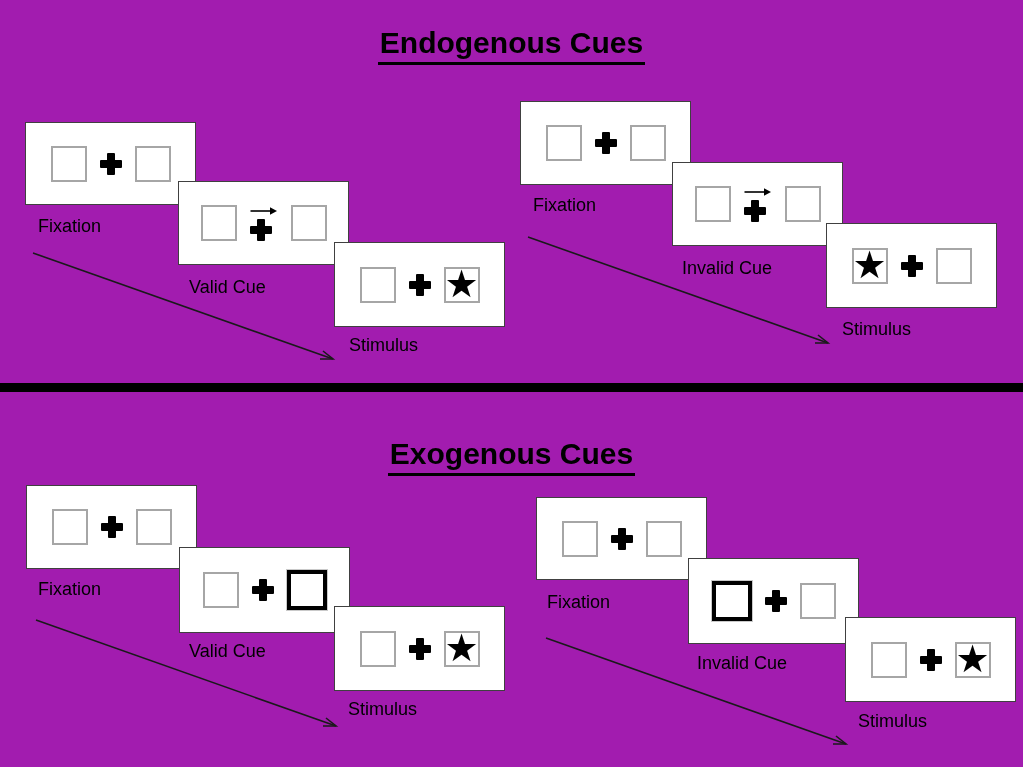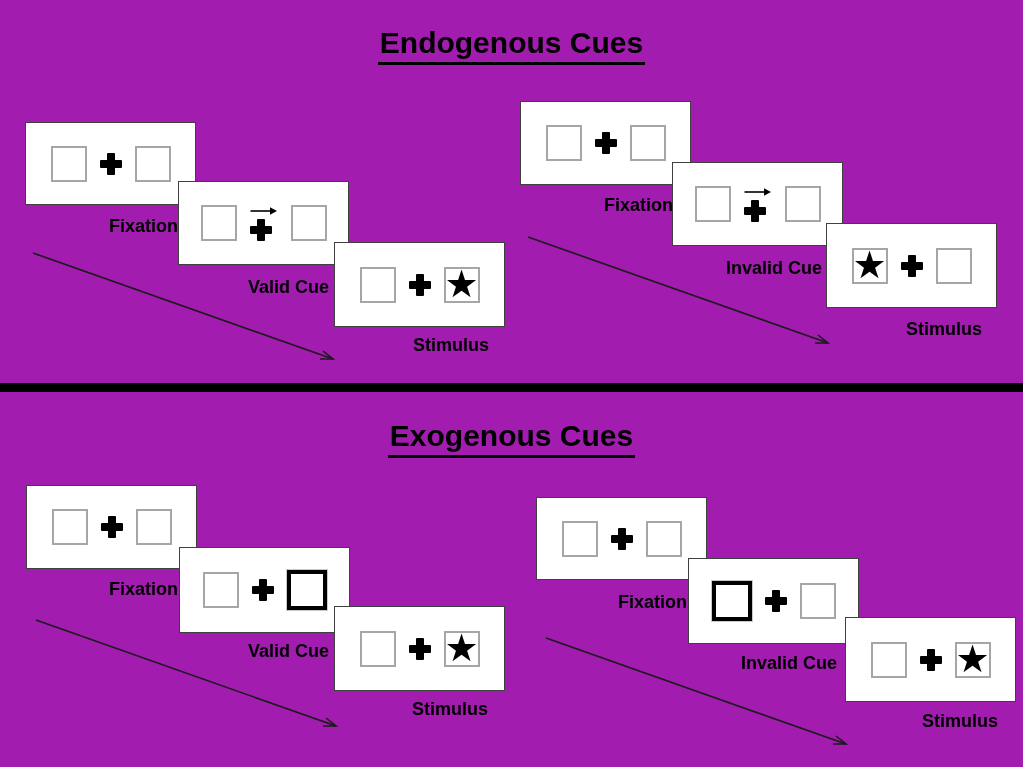--- a/index.html
+++ b/index.html
@@ -15,33 +15,33 @@
        display:flex;align-items:center;justify-content:center;}
   .box[data-variant="thick"]{width:40px;height:40px;border:4px solid #000;outline:1px solid #c9c9c9;}
   .glyph{font-family:"DejaVu Sans",sans-serif;font-size:38px;line-height:30px;color:#000;
          transform:translateY(-1px);}
   .center{display:flex;flex-direction:column;align-items:flex-start;}
   .center .cue-arrow{display:none;margin-bottom:3px;}
   .center[data-cue="arrow"] .cue-arrow{display:block;}
   .cross{position:relative;width:22px;height:22px;}
   .cross::before{content:"";position:absolute;left:0;top:7px;width:22px;height:8px;background:#000;border-radius:1px;}
   .cross::after{content:"";position:absolute;top:0;left:7px;width:8px;height:22px;background:#000;border-radius:1px;}
-  .frame-label{position:absolute;width:140px;text-align:right;font-weight:bold;font-size:18px;line-height:20px;}
+  .frame-label{position:absolute;width:140px;text-align:left;font-weight:normal;font-size:18px;line-height:20px;}
   .tl-arrow{position:absolute;}
 </style>
 </head>
 <body>
 
 <div class="stage">
 
   <div class="section-title" style="top:26px">
     <span class="underline">Endogenous Cues</span>
   </div>
   <div class="divider"></div>
-  <div class="section-title" style="top:419px">
+  <div class="section-title" style="top:437px">
     <span class="underline">Exogenous Cues</span>
   </div>
 
   <svg class="tl-arrow" style="left:28px;top:247px" width="314" height="120" viewBox="0 0 314 120">
     <line x1="5" y1="6" x2="305" y2="112" stroke="#1a1a1a" stroke-width="1.6"></line>
     <path d="M292 112 L305 112 L295 104" fill="none" stroke="#1a1a1a" stroke-width="1.6"></path>
   </svg>
 
   <div class="panel" style="left:25px;top:122px;width:171px;height:83px">
     <div class="box" data-variant="normal">

